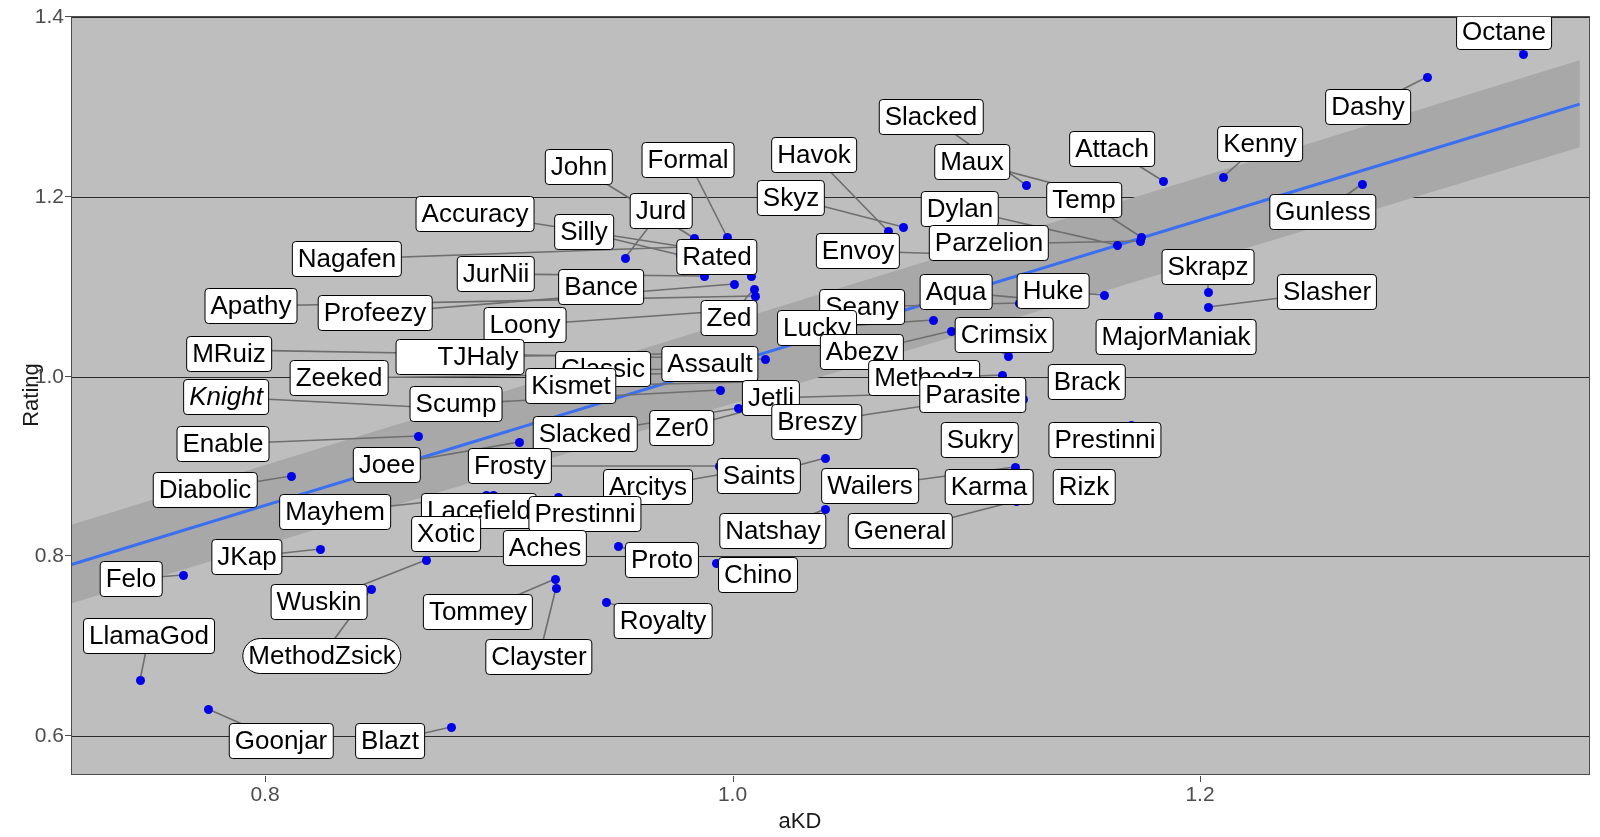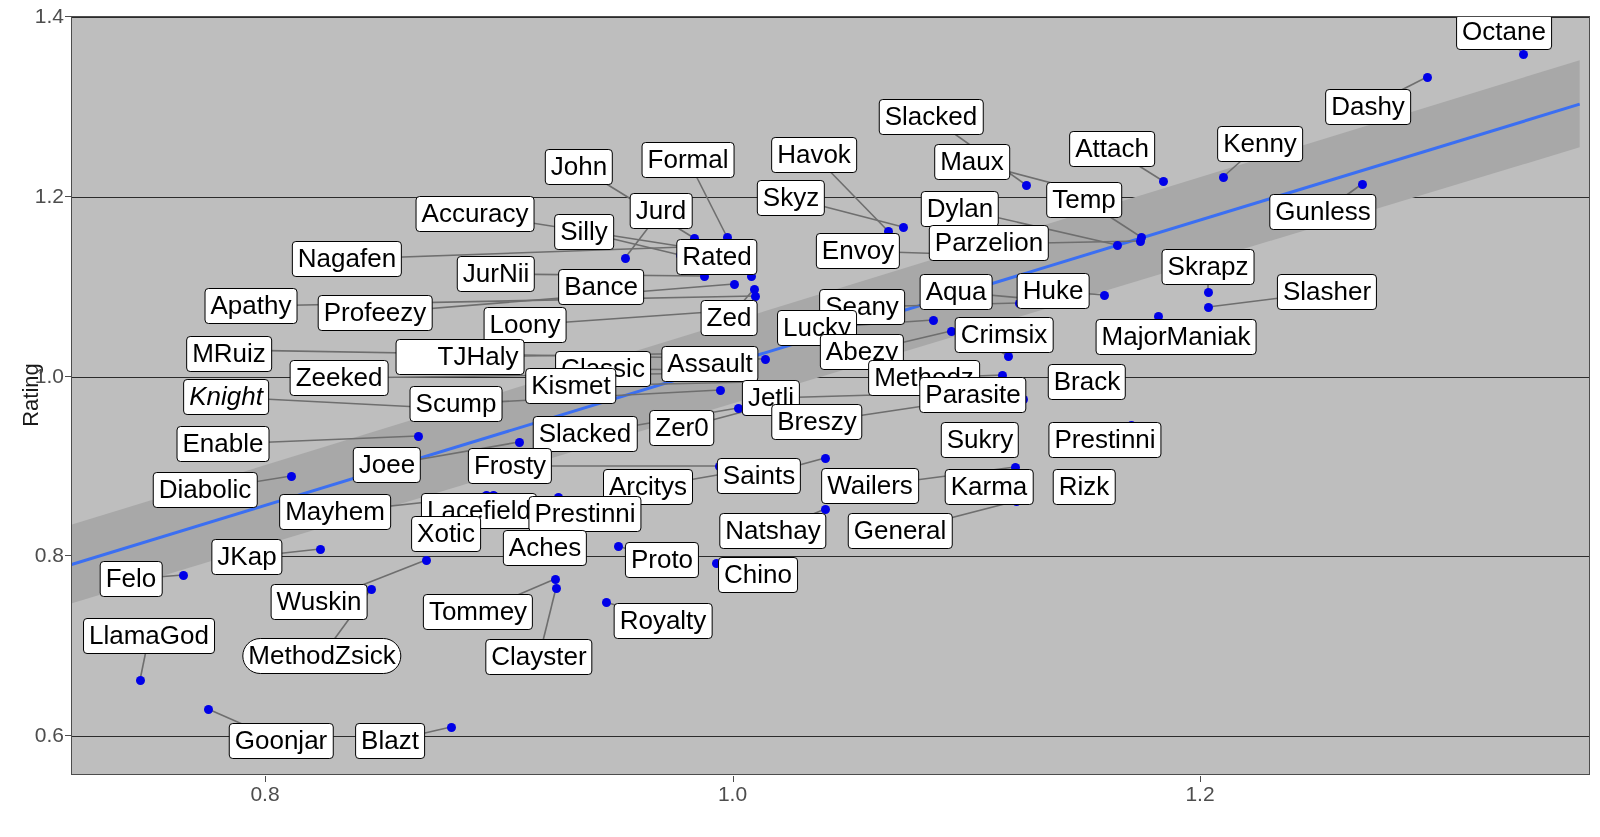--- a/index.html
+++ b/index.html
@@ -46,20 +46,21 @@
 
   <div id="xtick-layer">
       <div class="xtick-wrap" style="left: 265px;">0.8</div>
       <div class="xtick-mark" style="left: 265px;"></div>
       <div class="xtick-wrap" style="left: 732.5px;">1.0</div>
       <div class="xtick-mark" style="left: 732.5px;"></div>
       <div class="xtick-wrap" style="left: 1200px;">1.2</div>
       <div class="xtick-mark" style="left: 1200px;"></div>
     </div>
 
+  <div id="xlab">aKD</div>
 
   <div id="panel">
     <div id="grid-layer">
         <div class="gridline" style="top: 719px;"></div>
         <div class="gridline" style="top: 539.25px;"></div>
         <div class="gridline" style="top: 359.5px;"></div>
         <div class="gridline" style="top: 179.75px;"></div>
         <div class="gridline" style="top: 0px;"></div>
       </div>
     <svg class="overlay" id="band-layer" viewBox="0 0 1519 759" preserveAspectRatio="none">

